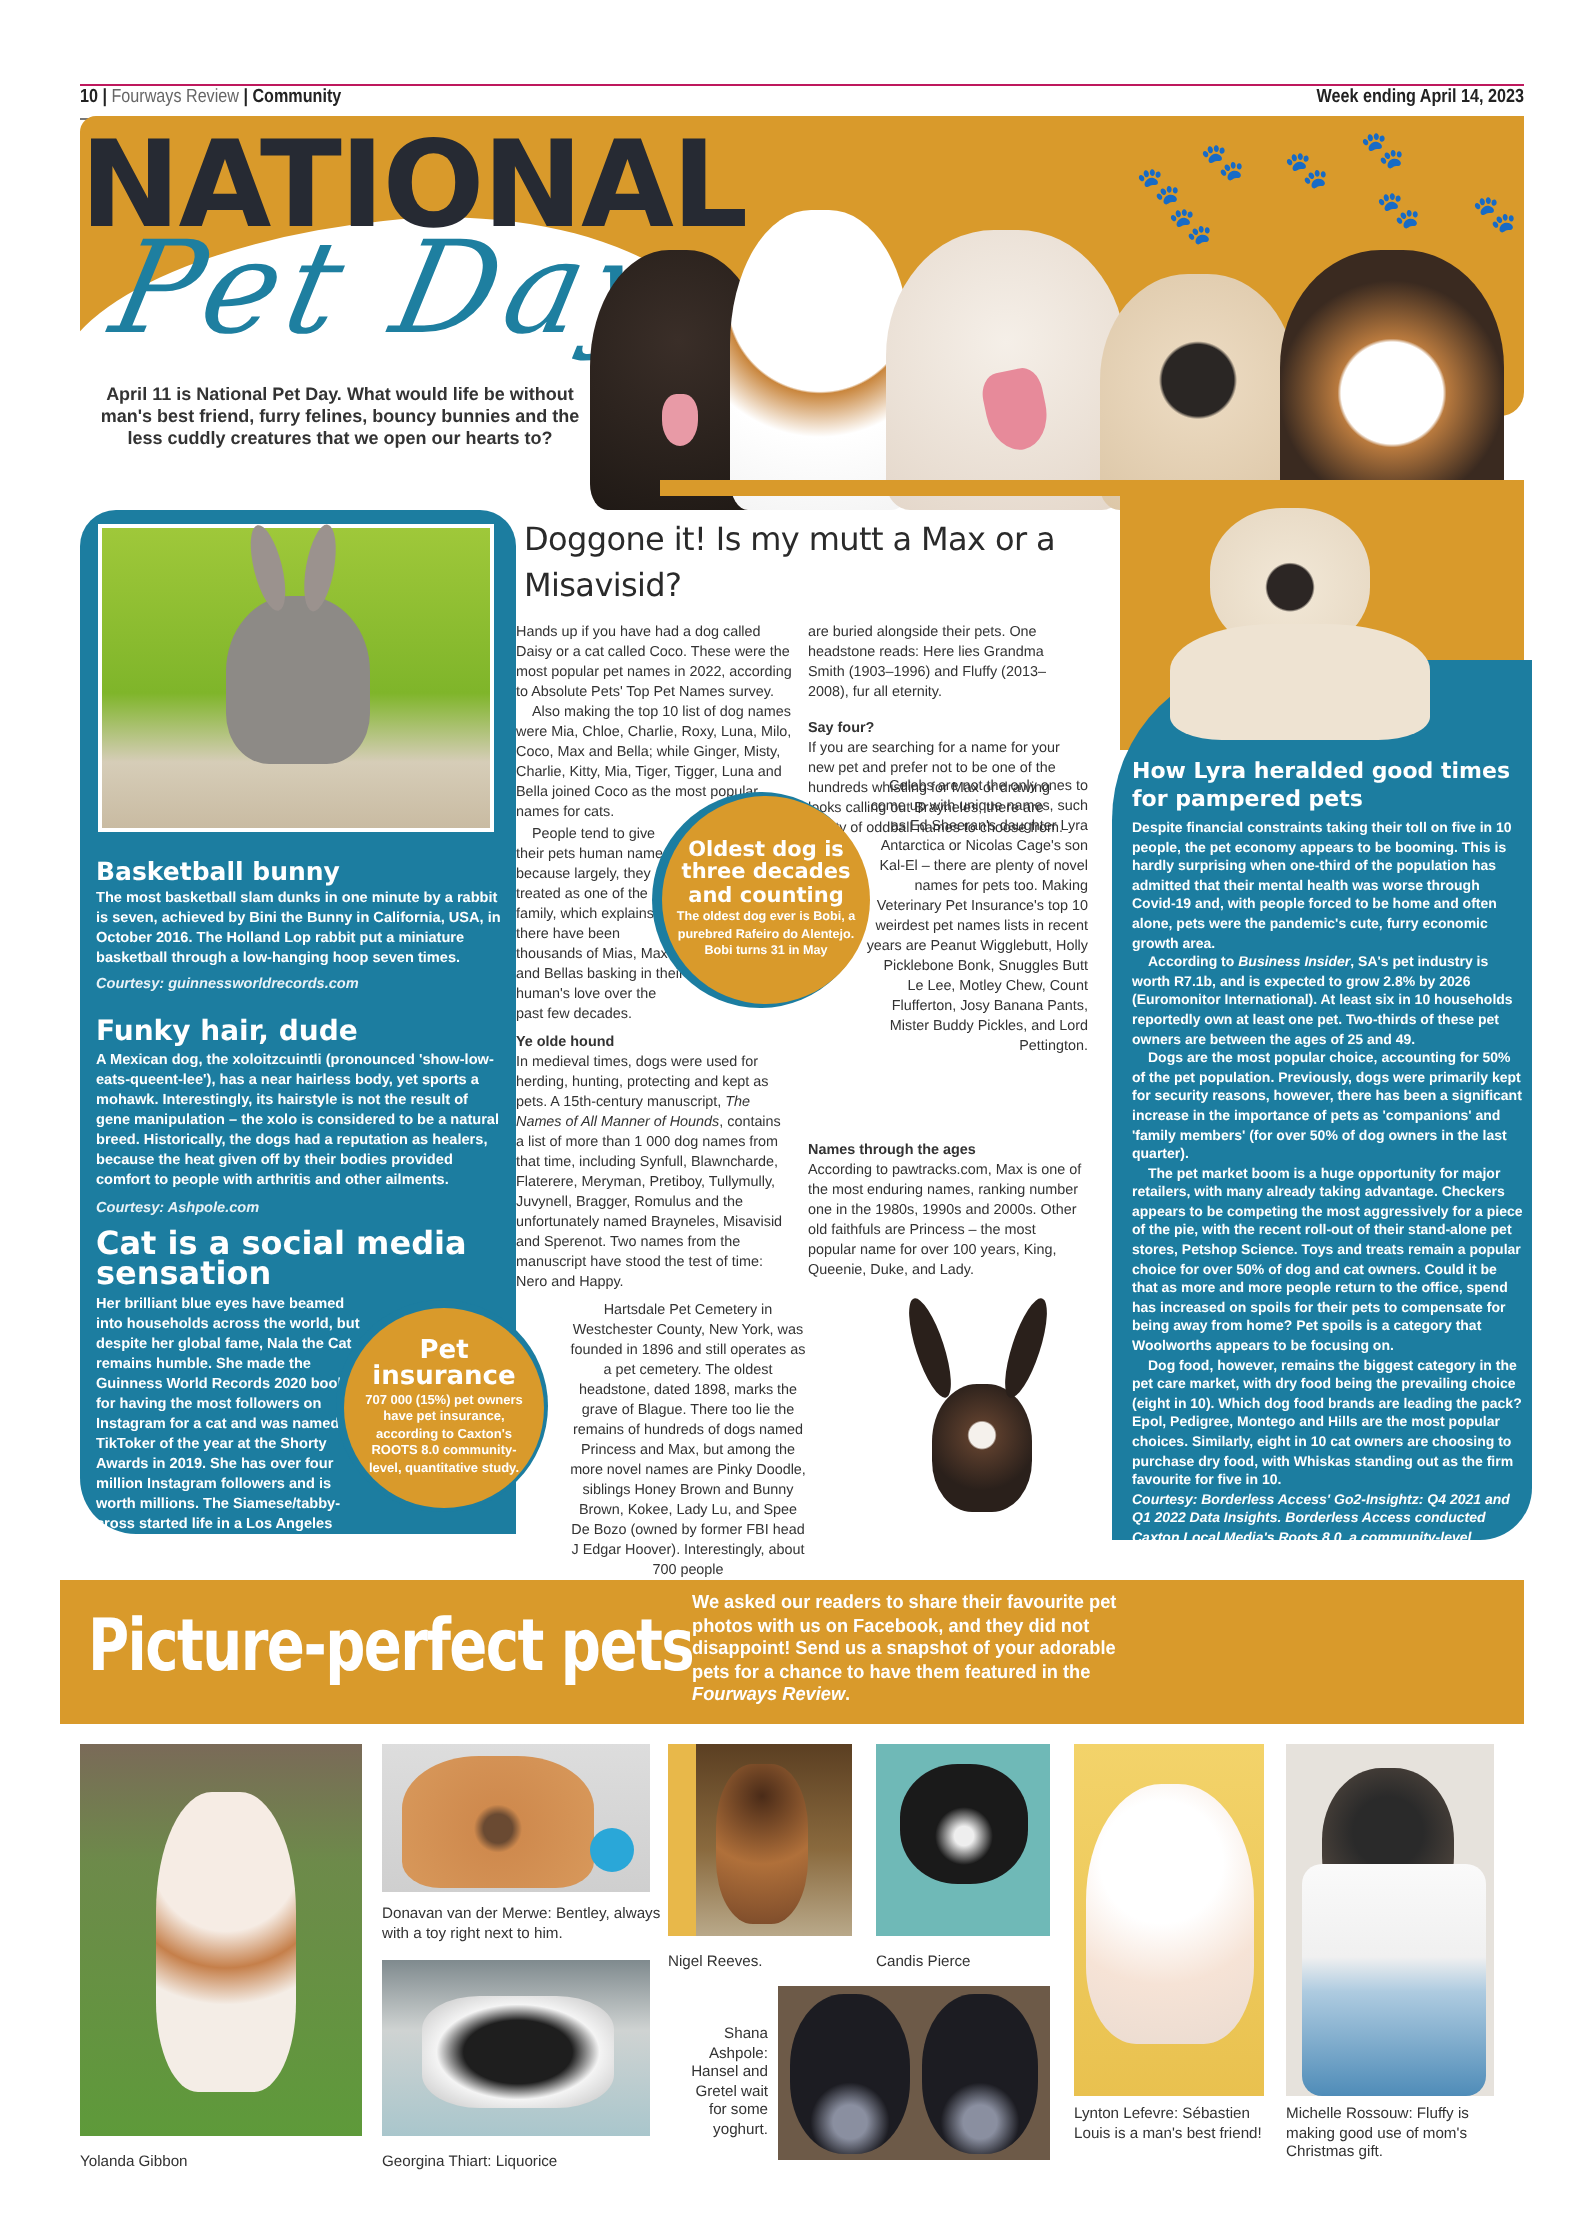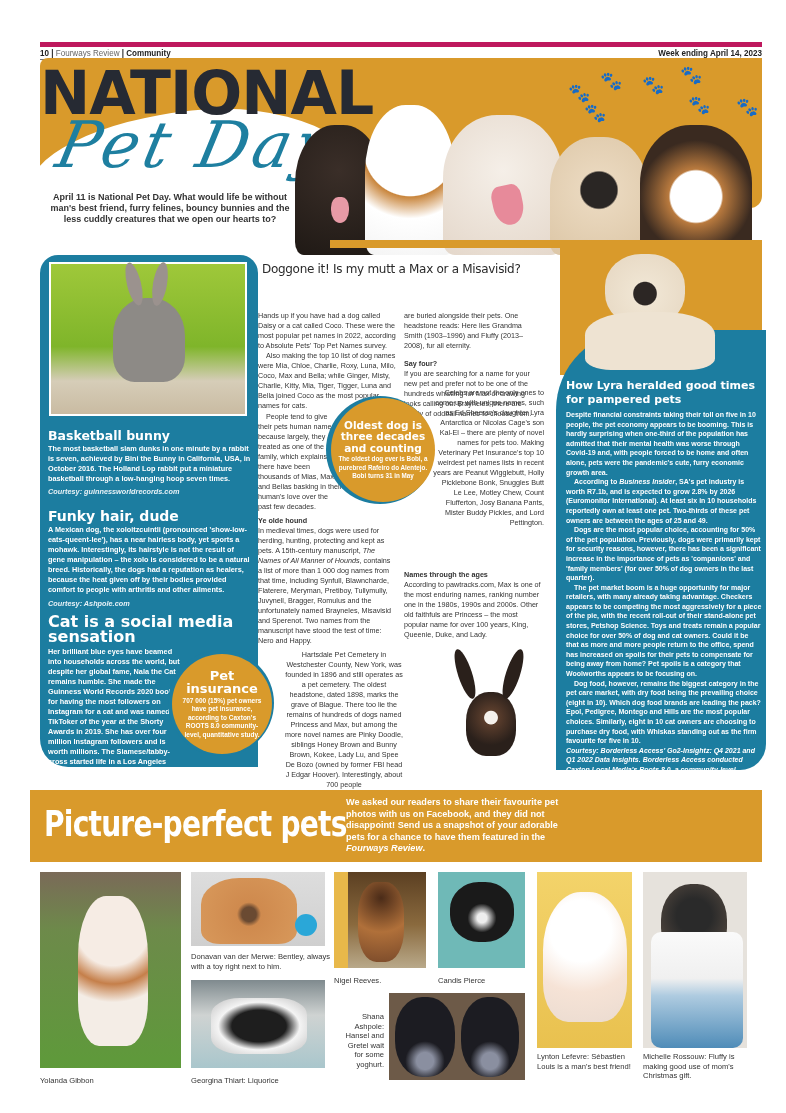--- a/index.html
+++ b/index.html
@@ -1,19 +1,19 @@
 <!DOCTYPE html>
 <html><head>
 <meta charset="utf-8">
 <style>
   *{box-sizing:border-box;margin:0;padding:0}
   body{width:786px;height:1113px;background:#fff;position:relative;overflow:hidden;font-family:"Liberation Sans",sans-serif;color:#333}
   .abs{position:absolute}
   
-  .runhead{left:40px;top:42px;width:722px;height:18px;border-top:5px solid #be185d;border-bottom:1px solid #777;font-family:"Liberation Sans",sans-serif;font-size:9.5px;line-height:12px;color:#222}
+  .runhead{left:40px;top:42px;width:722px;height:18px;border-top:1px solid #be185d;border-bottom:1px solid #777;font-family:"Liberation Sans",sans-serif;font-size:9.5px;line-height:12px;color:#222}
   .runhead .l{position:absolute;left:0;top:0;font-weight:bold;transform:scaleX(.85);transform-origin:left}
   .runhead .l .pub{font-weight:normal;color:#666}
   .runhead .r{position:absolute;right:0;top:0;font-weight:bold;transform:scaleX(.85);transform-origin:right}
   
   .hero-gold{left:40px;top:58px;width:722px;height:150px;background:#d99a2b;border-radius:8px 0 12px 0}
   .hero-white{left:30px;top:110px;width:340px;height:160px;background:#fff;border-radius:50% 50% 0 0/40% 60% 0 0;transform:rotate(-6deg)}
   .nat{left:40px;top:64px;font-family:"DejaVu Sans",sans-serif;font-weight:bold;font-size:60px;letter-spacing:-1px;color:#262a33;line-height:58px}
   .petday{left:58px;top:110px;font-family:"DejaVu Serif",serif;font-style:italic;font-size:64px;color:#1e7fa0;line-height:70px;letter-spacing:4px;transform:skewX(-12deg)}
   .intro{left:50px;top:192px;width:240px;text-align:center;font-size:9px;font-weight:bold;line-height:11px;color:#333}
   .dogs{left:295px;top:95px;width:470px;height:160px}
@@ -30,21 +30,21 @@
   .bunny:after{left:40px;transform:rotate(10deg)}
   .lb-h{font-family:"DejaVu Sans",sans-serif;font-weight:bold;color:#fff;line-height:16px}
   .lb-p{font-size:7.3px;font-weight:bold;line-height:10px;color:#fff}
   .lb-c{font-size:7.3px;font-weight:bold;font-style:italic;line-height:10px;color:#e8f2f7}
   
   .circle{border-radius:50%;background:#d99a2b;color:#fff;text-align:center;display:flex;flex-direction:column;justify-content:center;align-items:center}
   .circle-ring{border-radius:50%;background:#1c7da0}
   .c-title{font-family:"DejaVu Sans",sans-serif;font-weight:bold;line-height:14px}
   .c-body{font-size:7px;font-weight:bold;line-height:9px}
   
-  .headline{left:262px;top:258px;width:280px;font-family:"DejaVu Sans",sans-serif;font-size:12px;line-height:23px;color:#2a2a2a;letter-spacing:-.3px}
+  .headline{left:262px;top:258px;width:280px;font-family:"DejaVu Sans",sans-serif;font-size:16px;line-height:23px;color:#2a2a2a;letter-spacing:-.3px}
   .col{font-size:7.2px;line-height:10px;color:#333}
   .col p{margin:0}
   .col .sub{font-weight:bold;margin-top:8px}
   .col .ind{text-indent:8px}
   .rabbit{left:428px;top:648px;width:105px;height:112px}
   
   .rbox-gold{left:560px;top:245px;width:202px;height:130px;background:#d99a2b;border-radius:0 0 0 0}
   .rbox{left:556px;top:330px;width:210px;height:440px;background:#1c7da0;border-radius:80px 0 26px 0;color:#fff}
   .rbox-h{left:566px;top:379px;width:190px;font-family:"DejaVu Sans",sans-serif;font-weight:bold;font-size:11px;line-height:14px;color:#fff}
   .rbox-p{left:566px;top:410px;width:196px;font-size:7px;font-weight:bold;line-height:9.6px;color:#fff}

